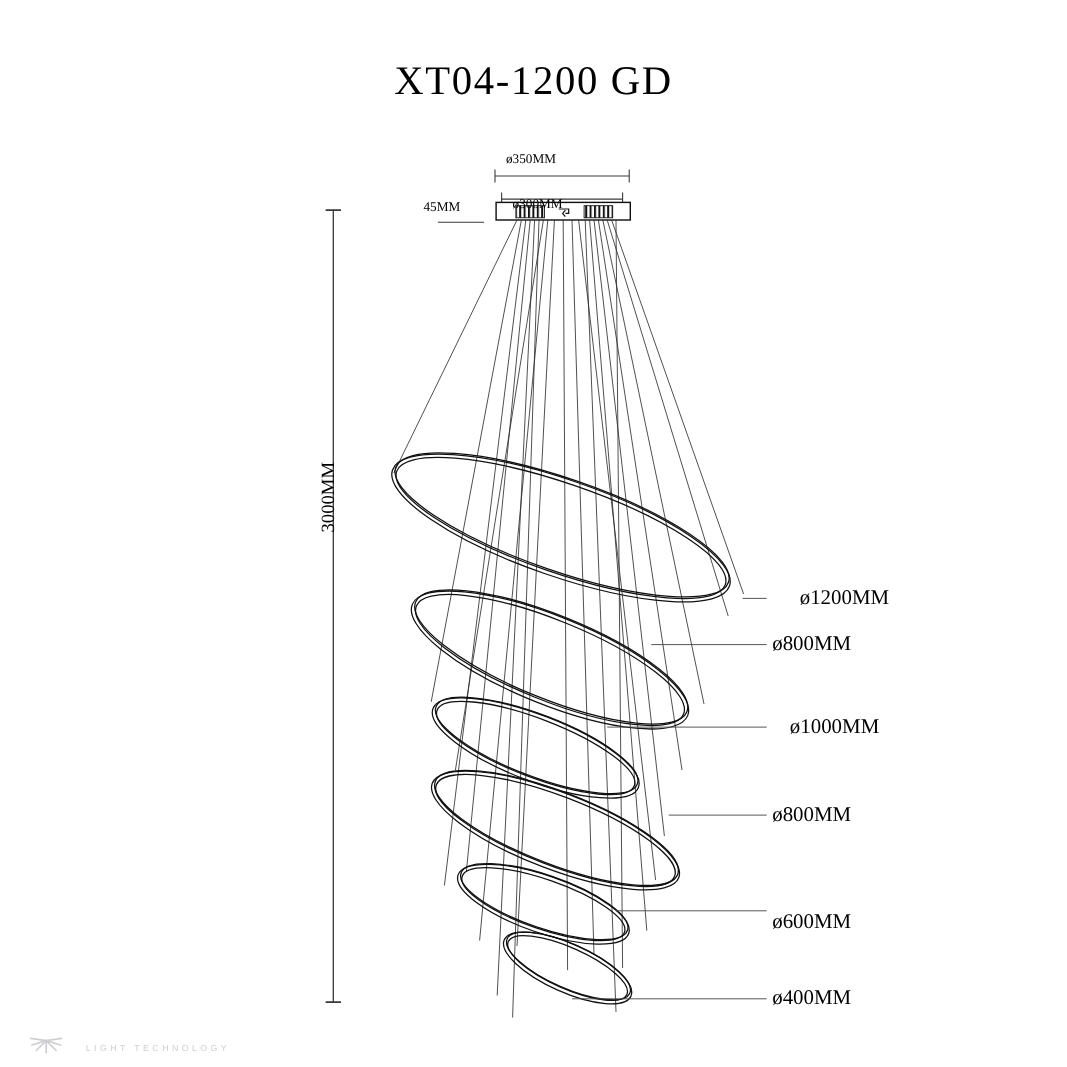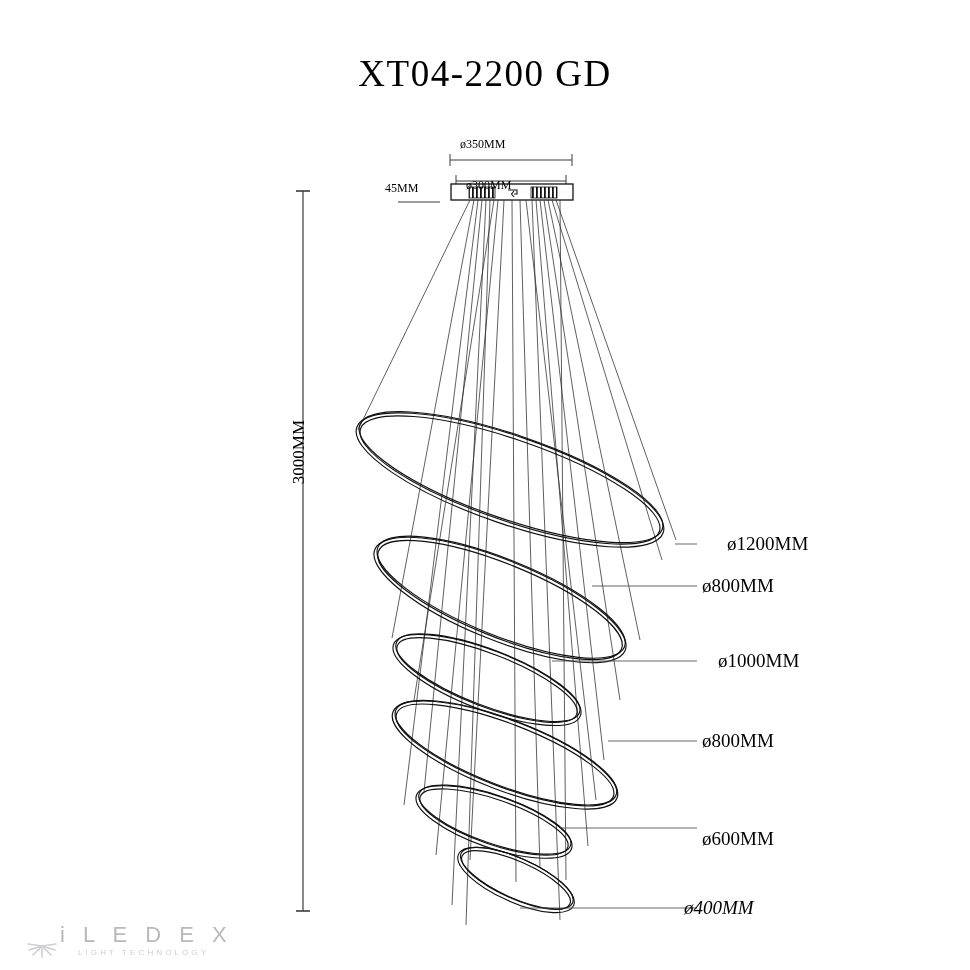--- a/index.html
+++ b/index.html
@@ -83,21 +83,21 @@
     letter-spacing: 3.1px;
     color: #cfcfd2;
     white-space: nowrap;
   }
 </style>
 </head>
 <body>
 
 <div id="sheet">
 
-  <div class="ttl">XT04-2200 GD</div>
+  <div class="ttl">XT04-1200 GD</div>
 
   <svg id="drawing" viewBox="0 0 970 970">
     <defs>
 
       <pattern id="hatch" width="4" height="12" patternUnits="userSpaceOnUse">
         <rect width="4" height="12" fill="#ffffff"></rect>
         <rect x="0" y="0" width="1.8" height="12" fill="#111111"></rect>
       </pattern>
     </defs>
 
@@ -228,31 +228,30 @@
   <div class="dimtext big" style="left:702px; top:533px;margin-left:25px;">ø1200MM</div>
 
   <div class="dimtext big" style="left:702px; top:575px;">ø800MM</div>
 
   <div class="dimtext big" style="left:702px; top:650px;margin-left:16px;">ø1000MM</div>
 
   <div class="dimtext big" style="left:702px; top:730px;">ø800MM</div>
 
   <div class="dimtext big" style="left:702px; top:828px;">ø600MM</div>
 
-  <div class="dimtext big" style="left:684px; top:897px;font-style:italic;">ø400MM</div>
+  <div class="dimtext big" style="left:702px; top:897px;">ø400MM</div>
 
   <div id="logo">
     <svg width="34" height="40" viewBox="0 0 34 40" style="position:absolute;left:0;top:2px;">
       <g stroke="#cfcfd2" stroke-width="1.6" fill="none" stroke-linecap="round">
         <line x1="16" y1="22" x2="16" y2="33"></line>
         <line x1="16" y1="22" x2="7" y2="31"></line>
         <line x1="16" y1="22" x2="25" y2="31"></line>
         <line x1="16" y1="22" x2="3" y2="26"></line>
         <line x1="16" y1="22" x2="29" y2="26"></line>
         <line x1="16" y1="22" x2="2" y2="20"></line>
         <line x1="16" y1="22" x2="30" y2="20"></line>
       </g>
     </svg>
-    <div class="logo-word">i L E D E X</div>
     <div class="logo-sub">LIGHT TECHNOLOGY</div>
   </div>
 
 </div>
 
 </body></html>

